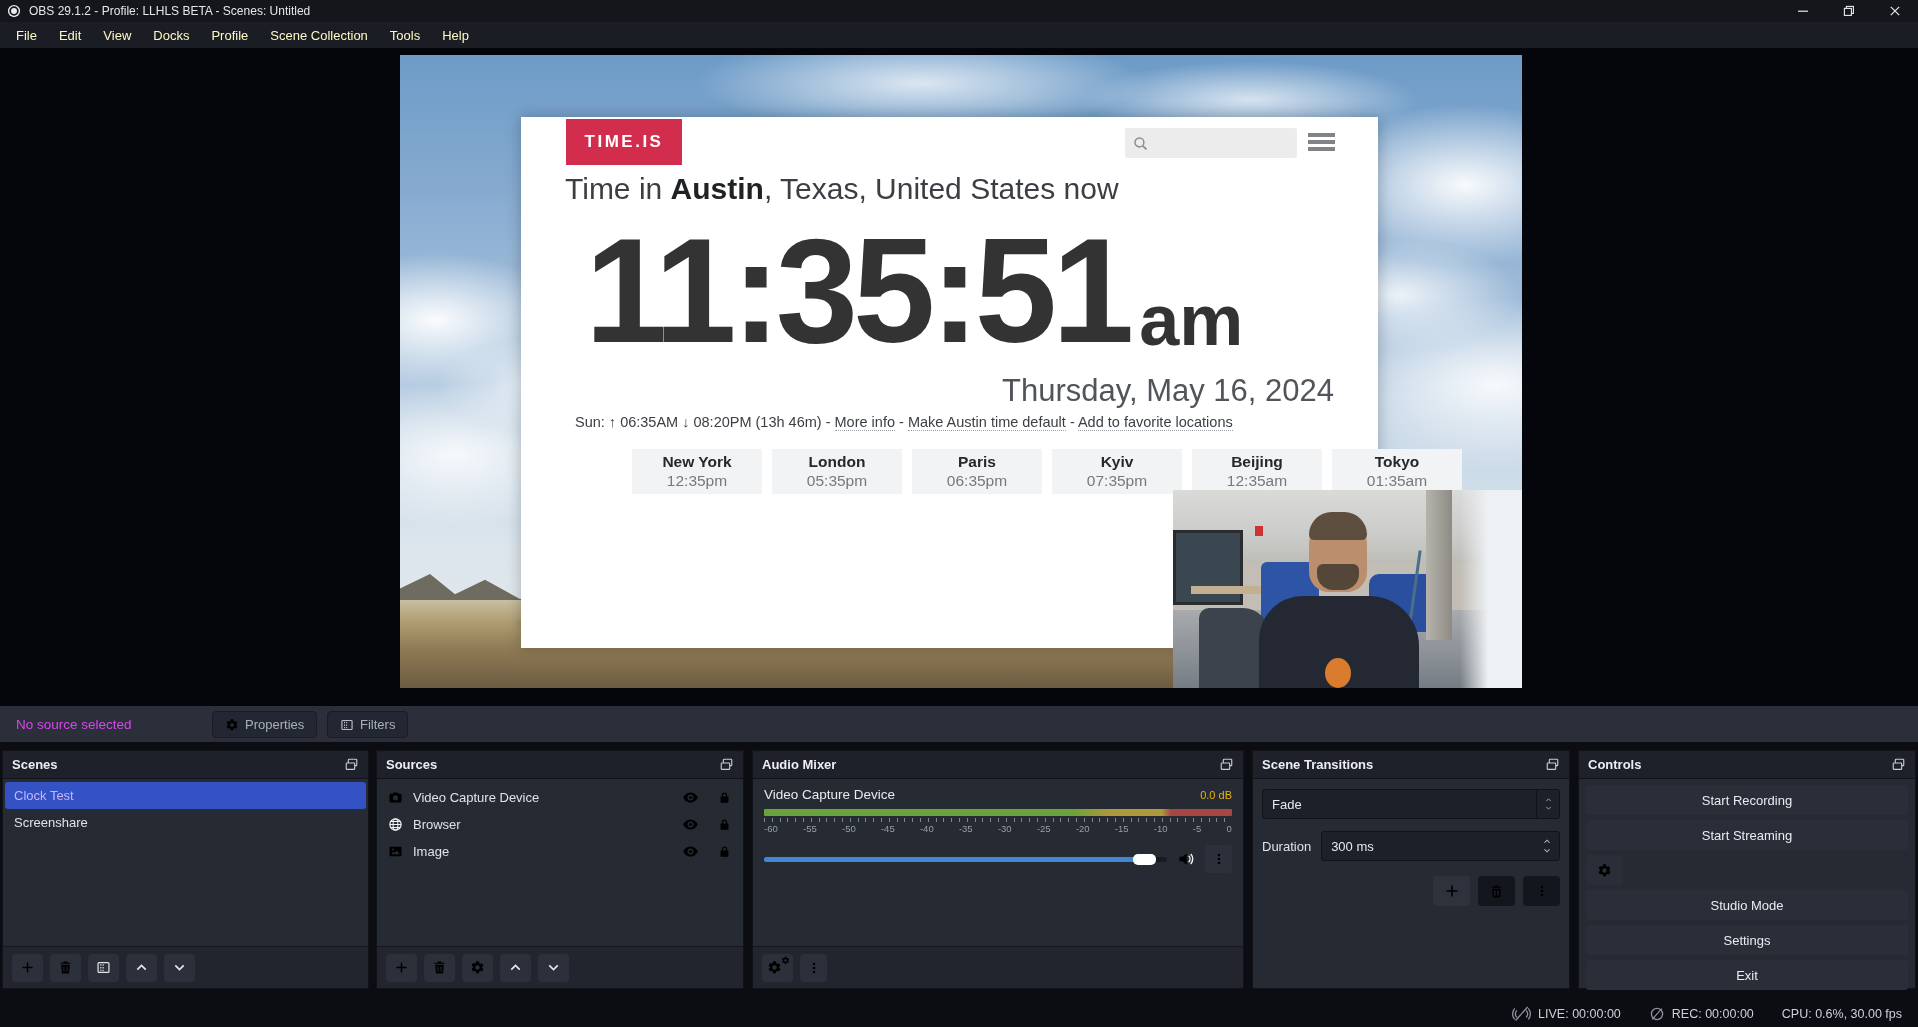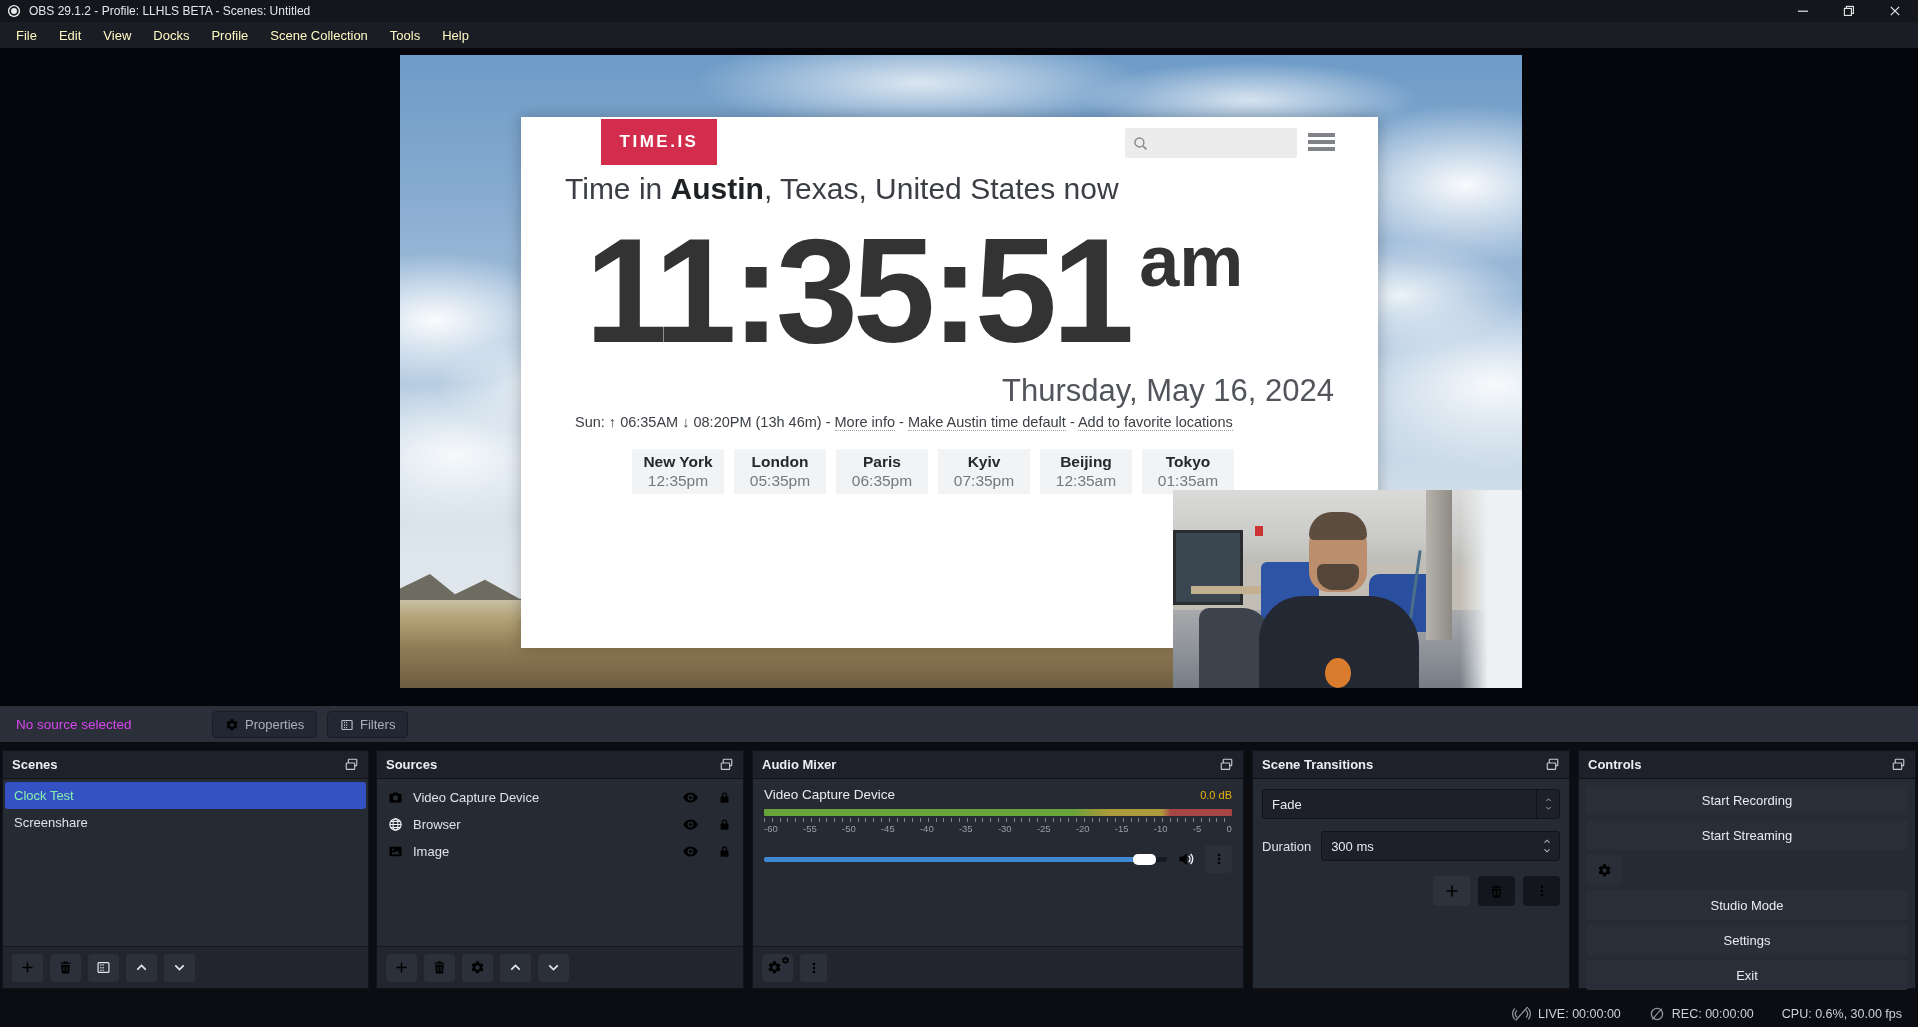--- a/index.html
+++ b/index.html
@@ -44,35 +44,35 @@
       radial-gradient(ellipse 95px 18px at 16% 26%, rgba(58,50,38,.6), transparent 70%),
       radial-gradient(ellipse 130px 22px at 42% 20%, rgba(58,50,38,.55), transparent 70%),
       radial-gradient(ellipse 100px 16px at 66% 24%, rgba(58,50,38,.5), transparent 70%),
       radial-gradient(ellipse 115px 18px at 90% 28%, rgba(58,50,38,.55), transparent 70%); }
 
   
   .page { position:absolute; left:121px; top:62px; width:857px; height:531px; background:#fff;
           box-shadow:0 0 14px rgba(0,0,0,.25); }
   .ti-logo { position:absolute; left:45px; top:2px; width:116px; height:46px; background:#d32d4e;
              color:#fff; display:flex; align-items:center; justify-content:center;
-             font-weight:bold; font-size:17px; letter-spacing:2.5px;margin-left:35px; }
+             font-weight:bold; font-size:17px; letter-spacing:2.5px; }
   .ti-search { position:absolute; left:604px; top:11px; width:172px; height:30px; background:#ececed;
                border-radius:2px; display:flex; align-items:center; padding-left:7px; color:#8a8d90; }
   .ti-burger { position:absolute; left:787px; top:16px; width:27px; height:18px;
                background:linear-gradient(180deg,#808388 0 4px,transparent 4px 7px,#808388 7px 11px,transparent 11px 14px,#808388 14px 18px); }
   .ti-heading { position:absolute; left:44px; top:55px; font-size:30px; color:#3b3f44; }
   .ti-heading b { color:#1f2225; font-weight:bold; }
-  .ti-clockrow { position:absolute; left:64px; top:118px; display:flex; align-items:flex-start; }
+  .ti-clockrow { position:absolute; left:64px; top:118px; display:flex; align-items:flex-end; }
   .ti-clock { font-size:148px; line-height:112px; font-weight:bold; color:#333; letter-spacing:-5px; }
   .ti-ampm { font-size:72px; line-height:53px; font-weight:bold; color:#333; margin-left:10px; }
   .ti-date { position:absolute; right:44px; top:256px; font-size:31px; color:#51555b; }
   .ti-sun { position:absolute; left:54px; top:297px; font-size:14.5px; color:#3c4045; white-space:nowrap; }
   .ti-sun a { color:#3c4045; text-decoration:none; border-bottom:1px dotted #9aa0a6; }
   .ti-cities { position:absolute; left:111px; top:332px; display:flex; gap:10px; }
-  .ti-city { width:92px; height:45px; background:#f1f3f4; text-align:center; padding-top:4px; }
+  .ti-city { width:130px; height:45px; background:#f1f3f4; text-align:center; padding-top:4px; }
   .ti-cname { font-size:15.5px; font-weight:bold; color:#26282b; }
   .ti-ctime { font-size:15.5px; color:#75797e; margin-top:1px; }
 
   
   .webcam { position:absolute; left:773px; top:435px; width:349px; height:198px; overflow:hidden; background:#c2beb6; }
   .wc-ceil { position:absolute; top:0; left:0; right:0; height:74px;
              background:linear-gradient(180deg,#dadbd9 0%,#cbccca 60%,#bdbcb6 100%); }
   .wc-floor { position:absolute; bottom:0; left:0; right:0; height:78px;
               background:linear-gradient(180deg,#a8aaad 0%,#8d9298 55%,#767c84 100%); }
   .wc-window { position:absolute; right:0; top:0; width:62px; height:100%;
@@ -108,21 +108,21 @@
   .phead { height:28px; background:#1e212a; border-bottom:1px solid #10131a; display:flex; align-items:center;
            padding:0 9px; font-size:13px; font-weight:bold; color:#eceef2; }
   .phead .pop { margin-left:auto; color:#c7cbd3; }
   .pfoot { position:absolute; left:0; right:0; bottom:0; height:42px; background:#22252e; border-top:1px solid #14171f;
            display:flex; align-items:center; gap:7px; padding:0 9px; }
   .ibtn { width:31px; height:28px; background:#2c303a; border-radius:4px; display:flex; align-items:center;
           justify-content:center; color:#e3e6ec; }
 
   .slist { padding:3px 2px; }
   .sitem { height:27px; display:flex; align-items:center; padding-left:9px; font-size:13px; color:#dfe2e8; border-radius:3px; }
-  .sitem.sel { background:#3552c4; color:#86efac; }
+  .sitem.sel { background:#3552c4; color:#c4b5fd; }
 
   .srow { height:27px; display:flex; align-items:center; padding:0 11px; font-size:13px; color:#dfe2e8; gap:10px; }
   .srow .typ { color:#eef0f3; }
   .srow .eye { margin-left:auto; color:#e8eaee; }
   .srow .lock { color:#6f747e; margin-left:8px; }
 
   .mixbody { padding:8px 11px 0 11px; }
   .mrow1 { display:flex; align-items:center; justify-content:space-between; }
   .mname { font-size:13.5px; color:#e8eaec; }
   .mdb { font-size:11px; color:#eab308; }

